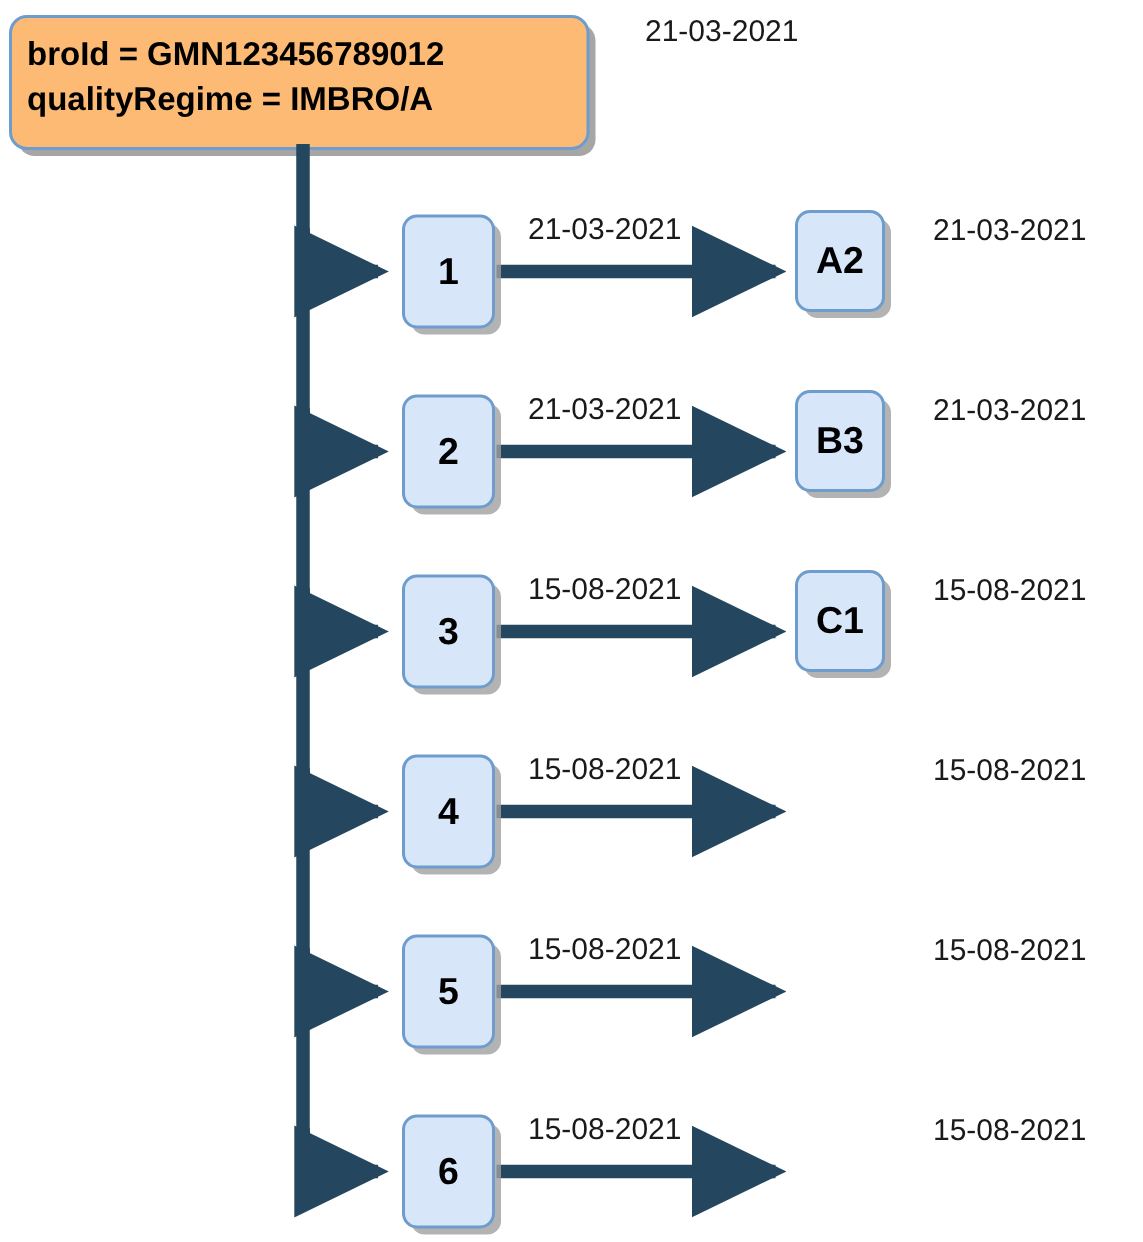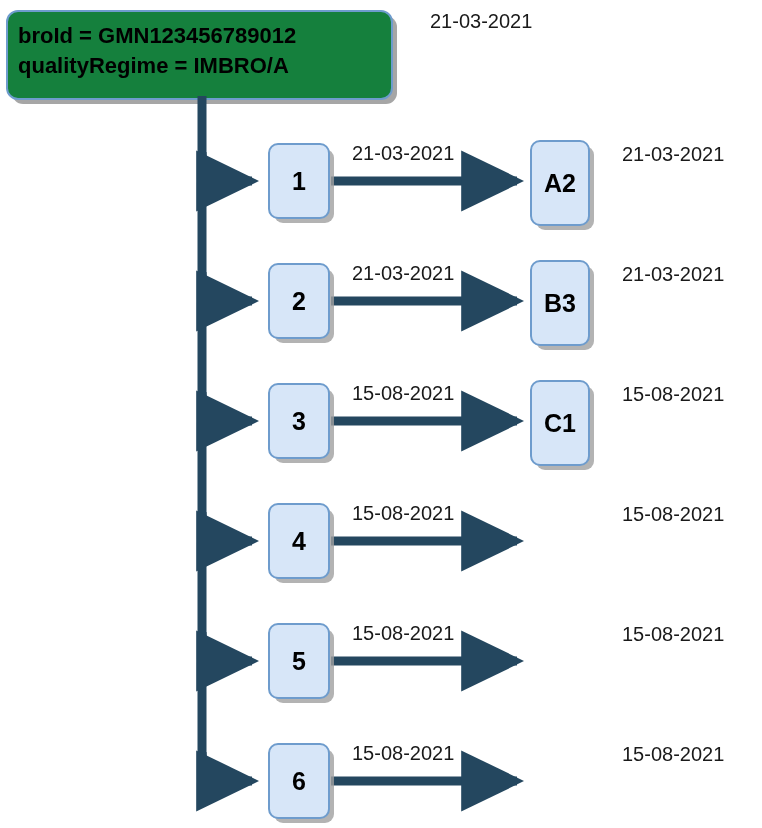--- a/index.html
+++ b/index.html
@@ -23,21 +23,21 @@
   }
 
   
   .root-box {
     position: absolute;
     left: 6px;
     top: 10px;
     width: 387px;
     height: 90px;
     box-sizing: border-box;
-    background: #15803d;
+    background: #fdba74;
     border: 2px solid #6e9ccd;
     border-radius: 12px;
     box-shadow: 5px 5px 0 -1px rgba(150,150,150,0.85);
     padding: 9px 0 0 10px;
   }
   .root-line {
     font-size: 22px;
     font-weight: bold;
     color: #000000;
     line-height: 30px;
@@ -88,21 +88,21 @@
   .node-src {
     left: 268px;
     top: 13px;
     width: 62px;
     height: 76px;
   }
   .node-dst {
     left: 530px;
     top: 10px;
     width: 60px;
-    height: 86px;
+    height: 68px;
   }
 
   .edge-label {
     position: absolute;
     left: 352px;
     top: 12px;
     font-size: 20px;
     color: #1a1a1a;
     white-space: nowrap;
   }

